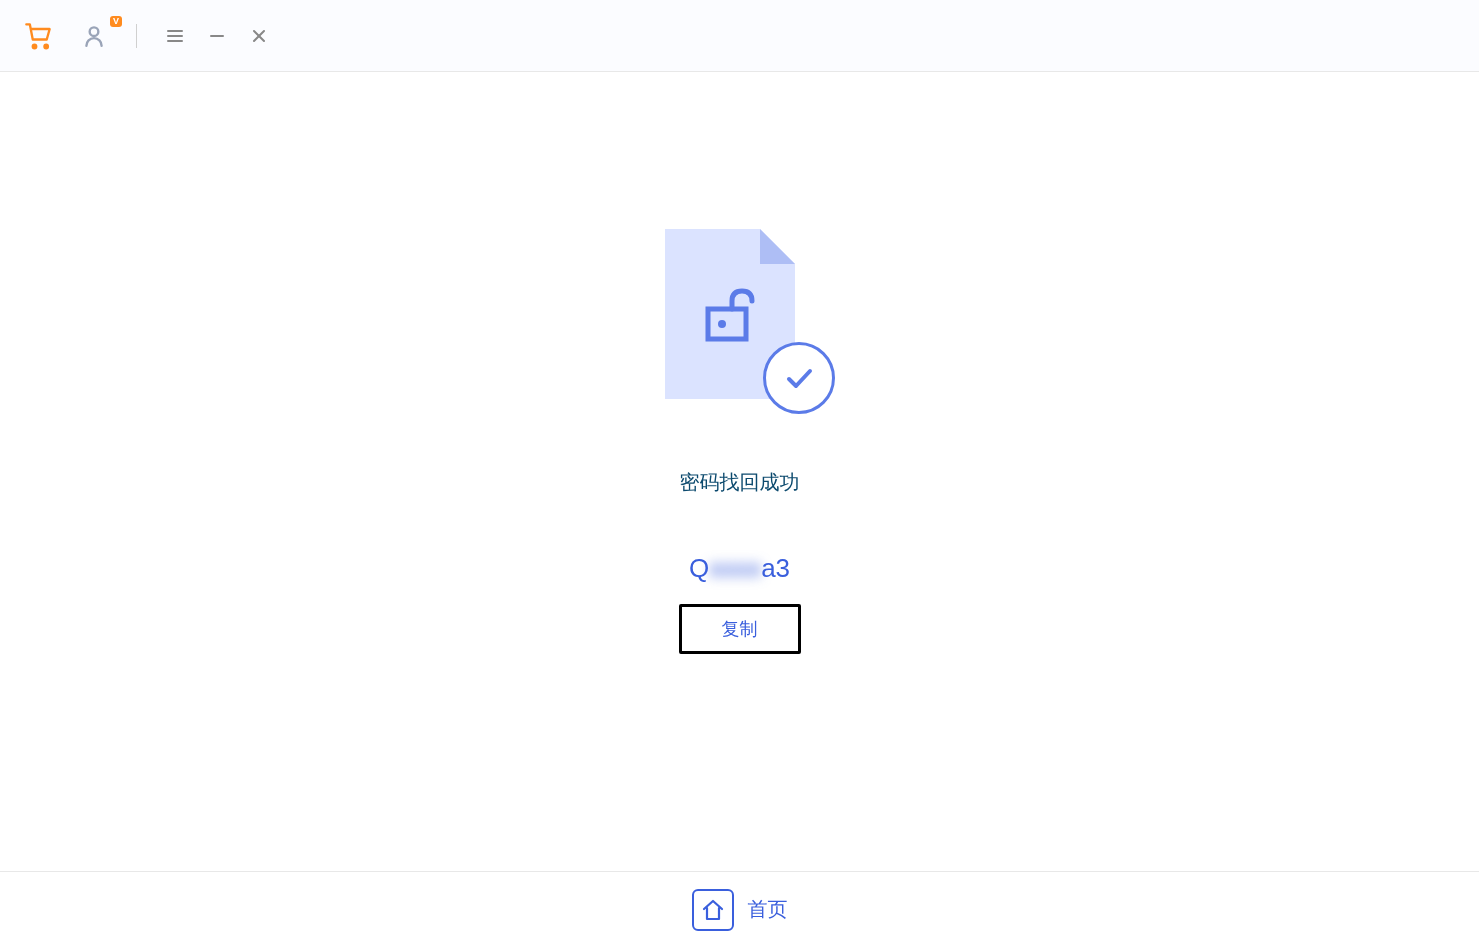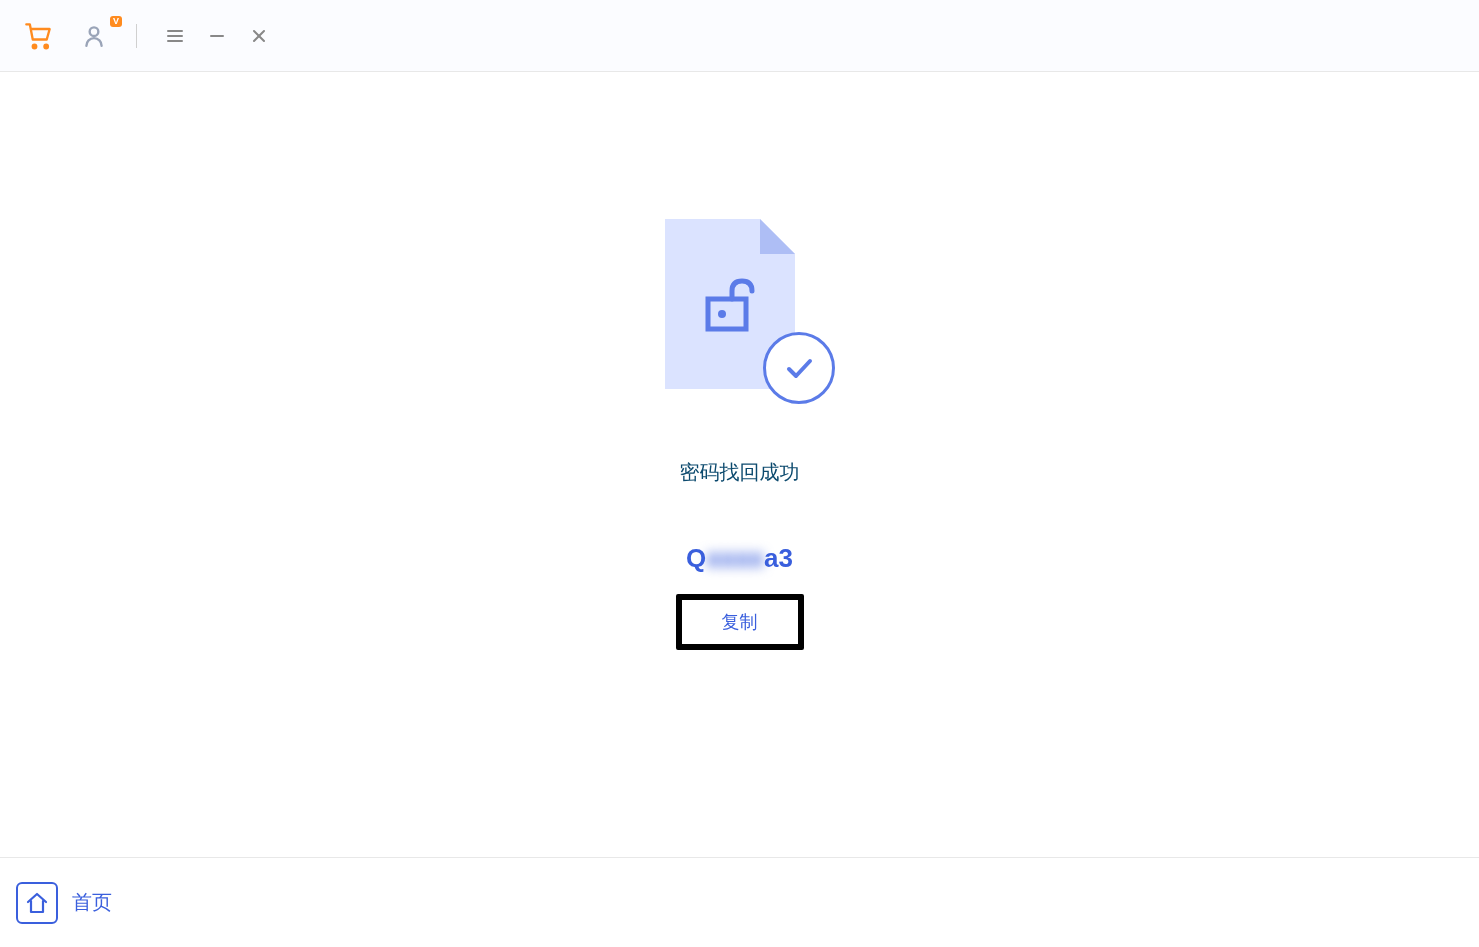--- a/index.html
+++ b/index.html
@@ -136,45 +136,46 @@
       justify-content: center;
     }
     .success-text {
       font-size: 20px;
       color: #0c4a6e;
       margin-bottom: 57px;
     }
     .password-display {
       font-size: 26px;
       color: #3a5fdd;
-      font-weight: 700;
+      font-weight: 400;
       margin-bottom: 20px;
       position: relative;
     }
     .password-blur {
       display: inline-block;
       filter: blur(6px);
       user-select: none;
     }
     .copy-button {
       padding: 10px 40px;
-      border: 6px solid #000000;
+      border: 3px solid #000000;
       background: #ffffff;
       color: #3a5fdd;
       font-size: 18px;
       cursor: pointer;
       border-radius: 2px;
       font-family: inherit;
     }
     .footer {
-      height: 90px;
+      height: 76px;
       border-top: 1px solid #e8e8e8;
       display: flex;
       align-items: center;
       padding: 0 16px;
+      justify-content: center;
     }
     .home-link {
       display: flex;
       align-items: center;
       gap: 14px;
       cursor: pointer;
       color: #3a5fdd;
     }
     .home-icon-box {
       width: 42px;

